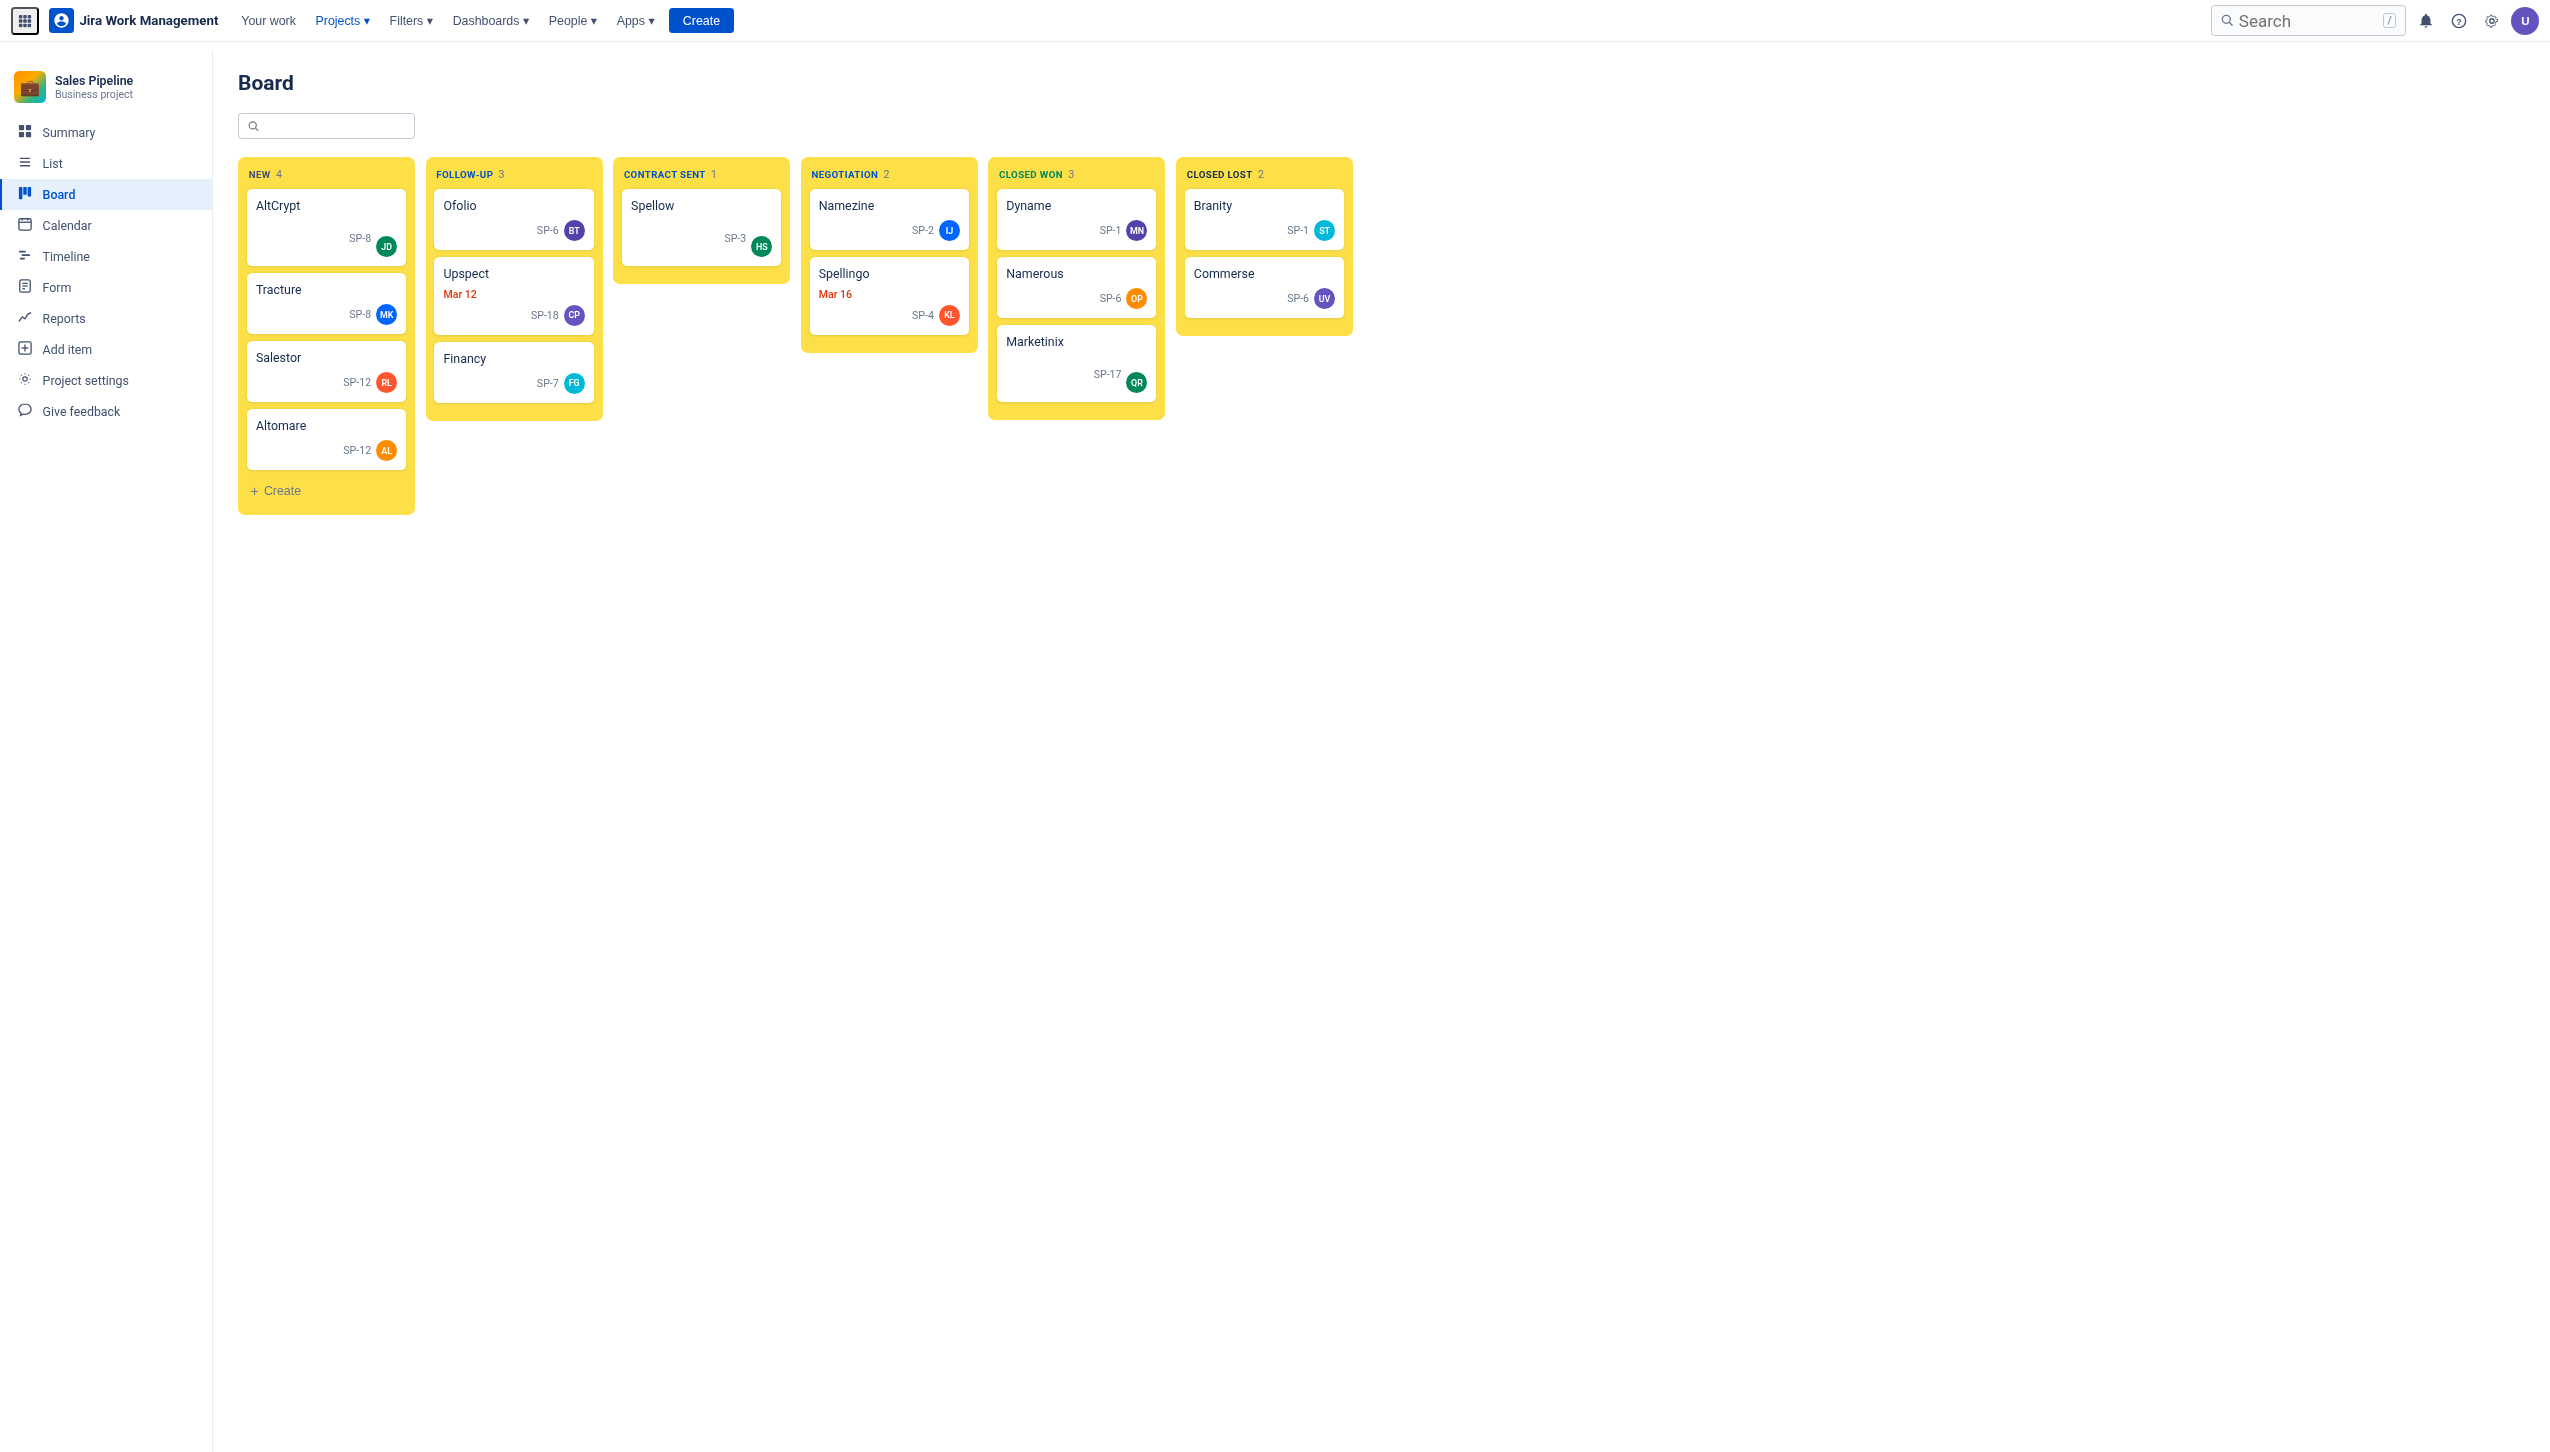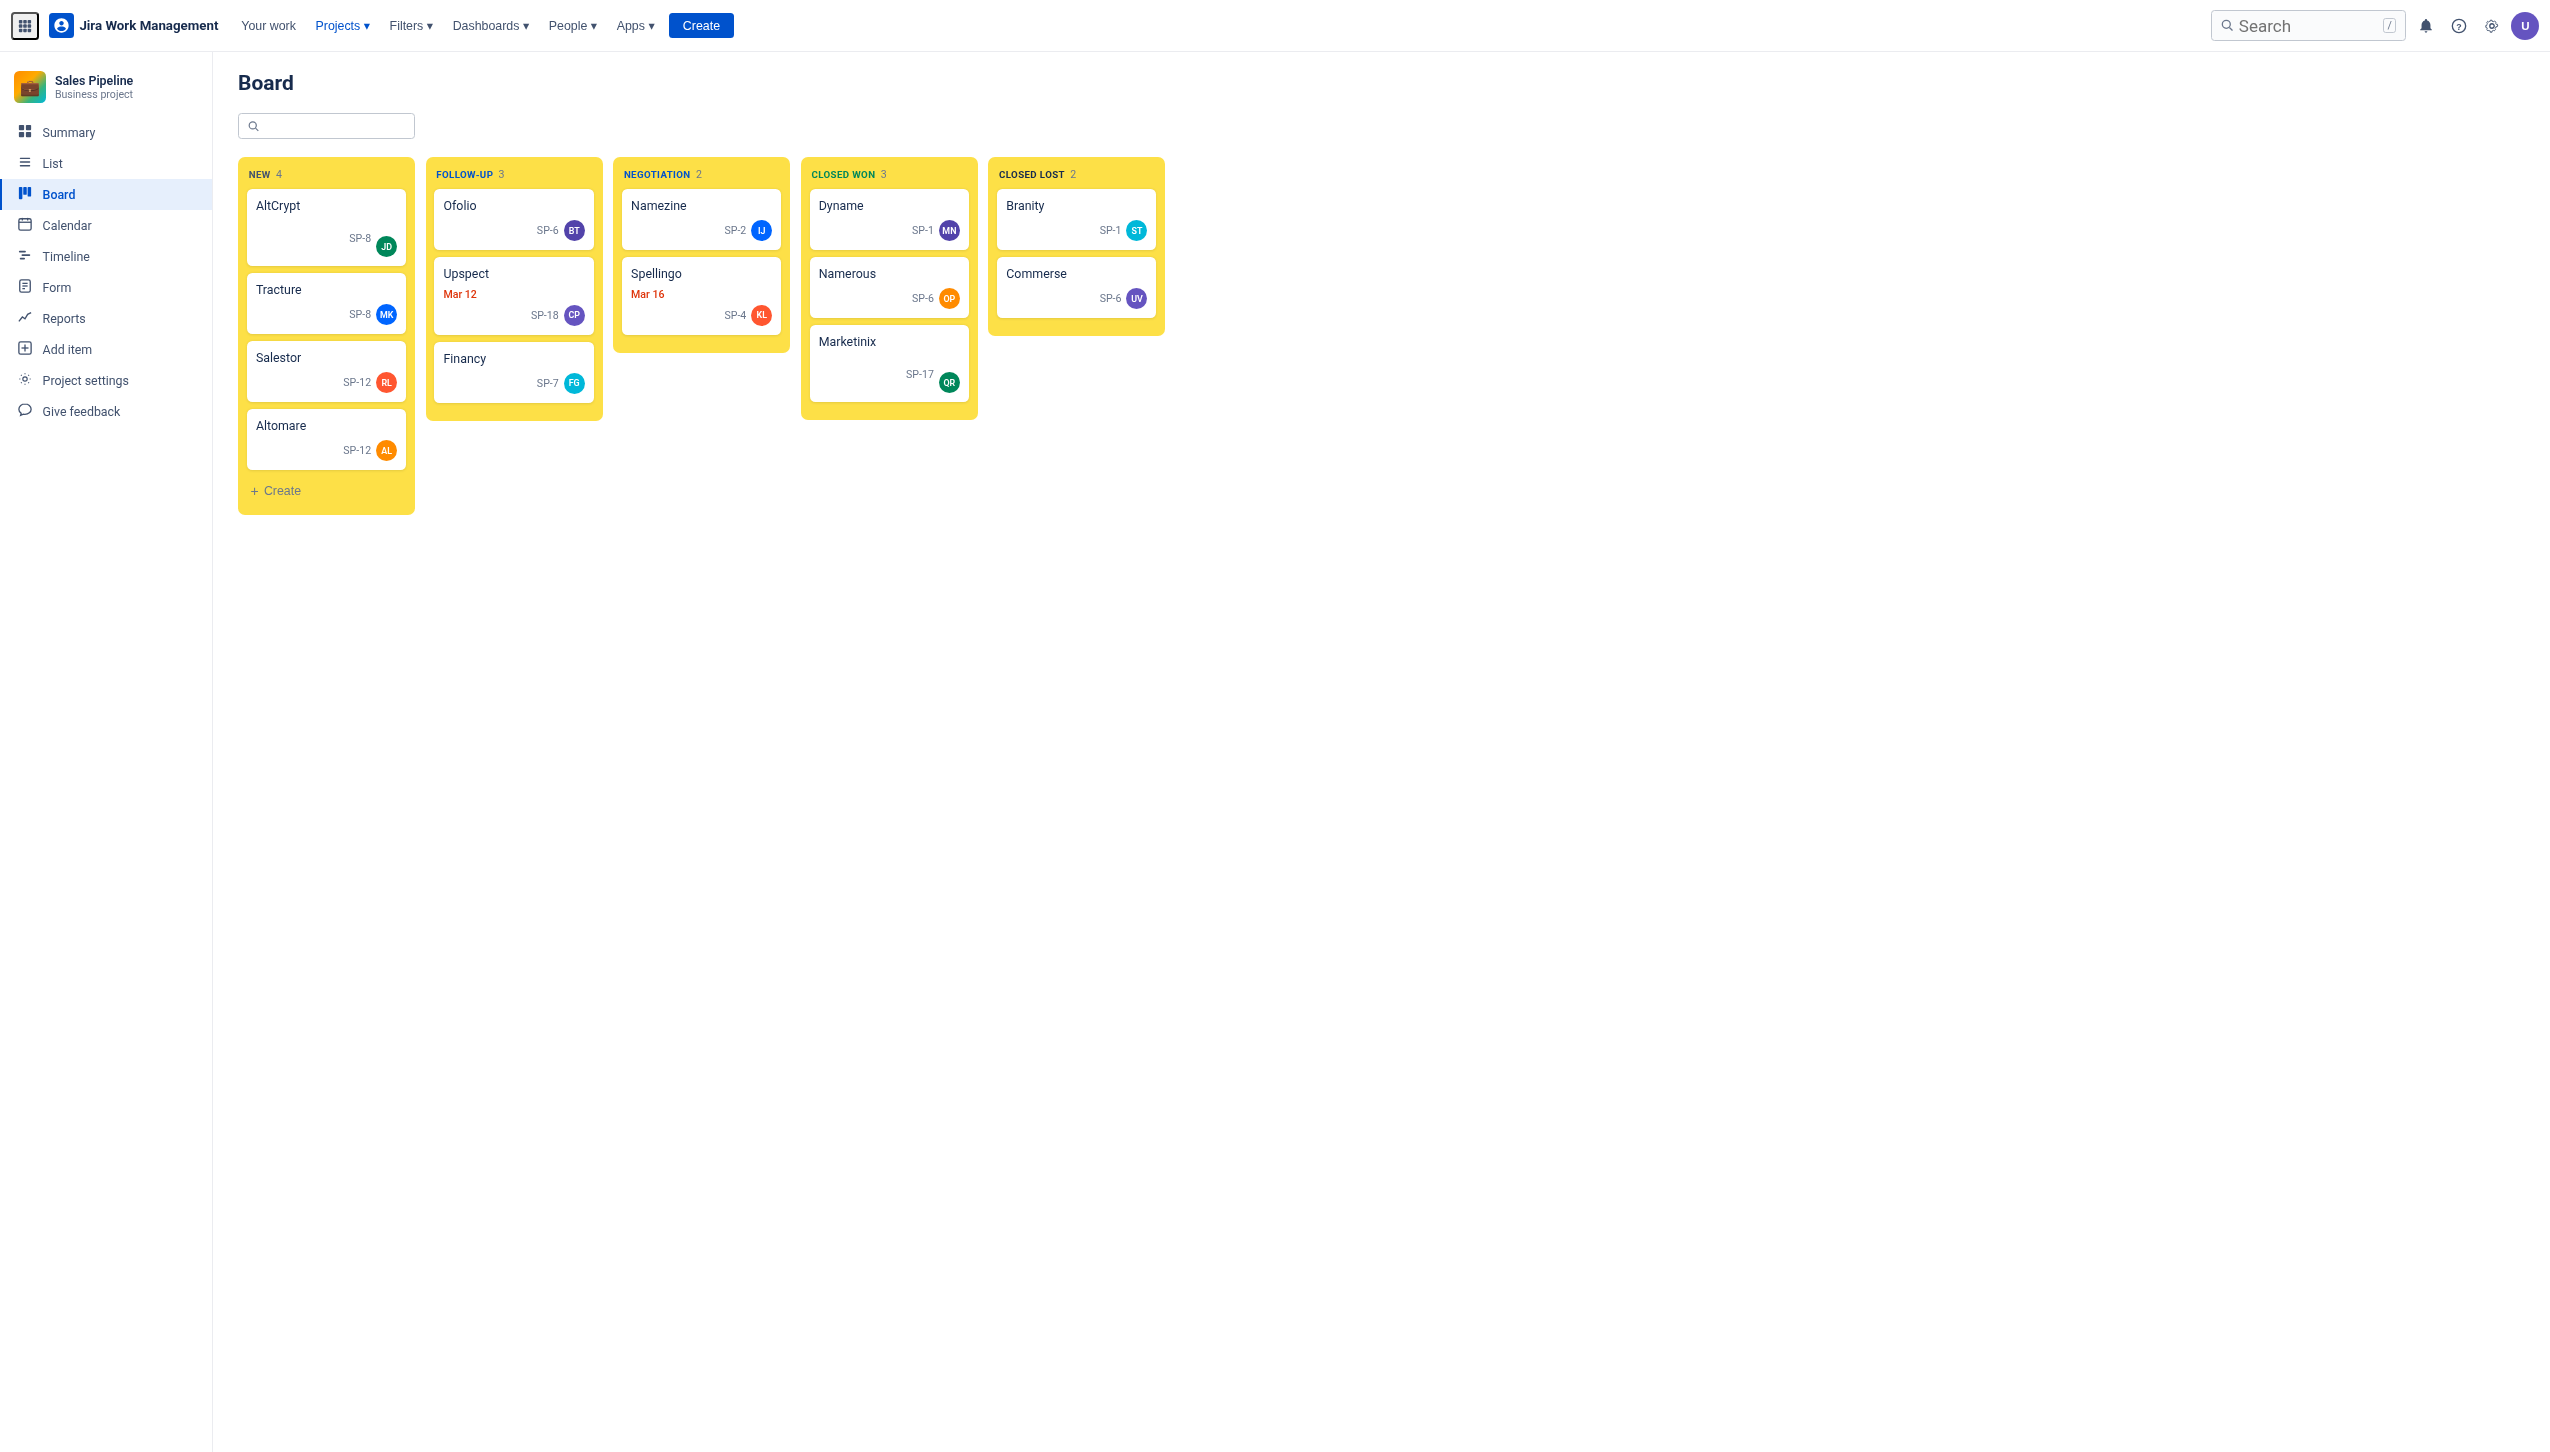--- a/index.html
+++ b/index.html
@@ -2,21 +2,21 @@
 <html style="font-size:14px"><head>
   <meta charset="utf-8">
   <style>
     * { box-sizing: border-box; margin: 0; padding: 0; }
     body { font-family: -apple-system, BlinkMacSystemFont, 'Segoe UI', Roboto, sans-serif; background: #fff; color: #172b4d; font-size: 12.4px; }
 
     
     .top-nav {
       display: flex;
       align-items: center;
-      height: 52px;
+      height: 42px;
       padding: 0 10.6px;
       border-bottom: 0.9px solid #ebecf0;
       background: #fff;
       position: fixed;
       top: 0; left: 0; right: 0;
       z-index: 100;
       gap: 3.5px;
     }
     .nav-grid-icon {
       width: 28px; height: 28px;
@@ -558,20 +558,34 @@
     </div>
           <div class="card">
       <div class="card-title">Financy</div>
 
       <div class="card-footer">
         <span class="card-id">SP-7</span>
         <div class="card-avatar-circle av-7">FG</div>
       </div>
     </div>
         </div>
+        <div class="board-column col-contract">
+          <div class="column-header">
+            <span class="column-title">CONTRACT SENT</span>
+            <span class="column-count">1</span>
+          </div>
+          <div class="card">
+      <div class="card-title">Spellow</div>
+
+      <div class="card-footer">
+        <span class="card-id">SP-3</span>
+        <div class="card-avatar-circle av-3">HS</div>
+      </div>
+    </div>
+        </div>
         <div class="board-column col-negotiation">
           <div class="column-header">
             <span class="column-title">NEGOTIATION</span>
             <span class="column-count">2</span>
           </div>
           <div class="card">
       <div class="card-title">Namezine</div>
 
       <div class="card-footer">
         <span class="card-id">SP-2</span>

